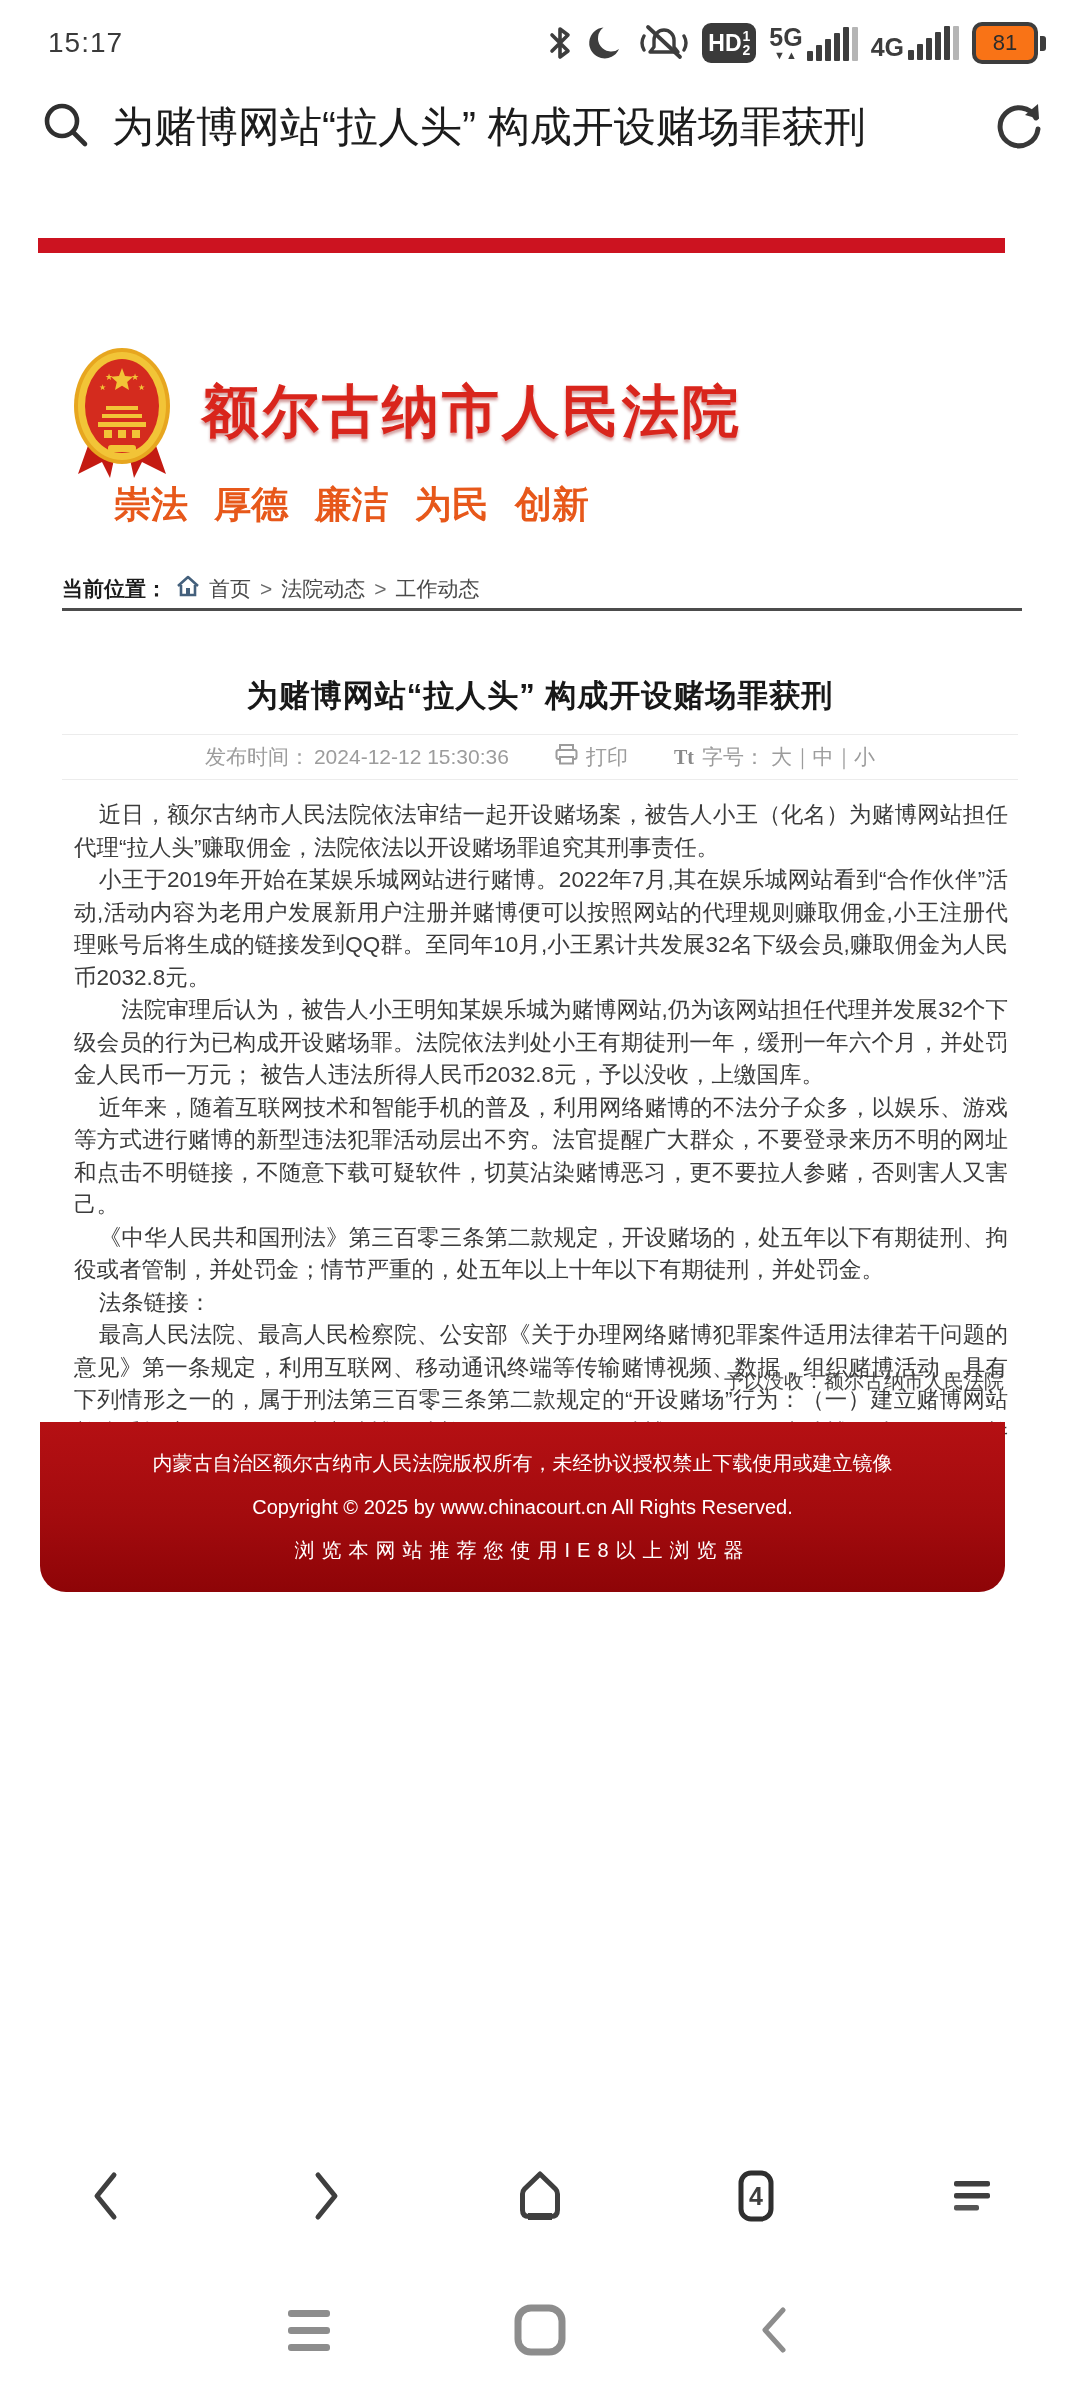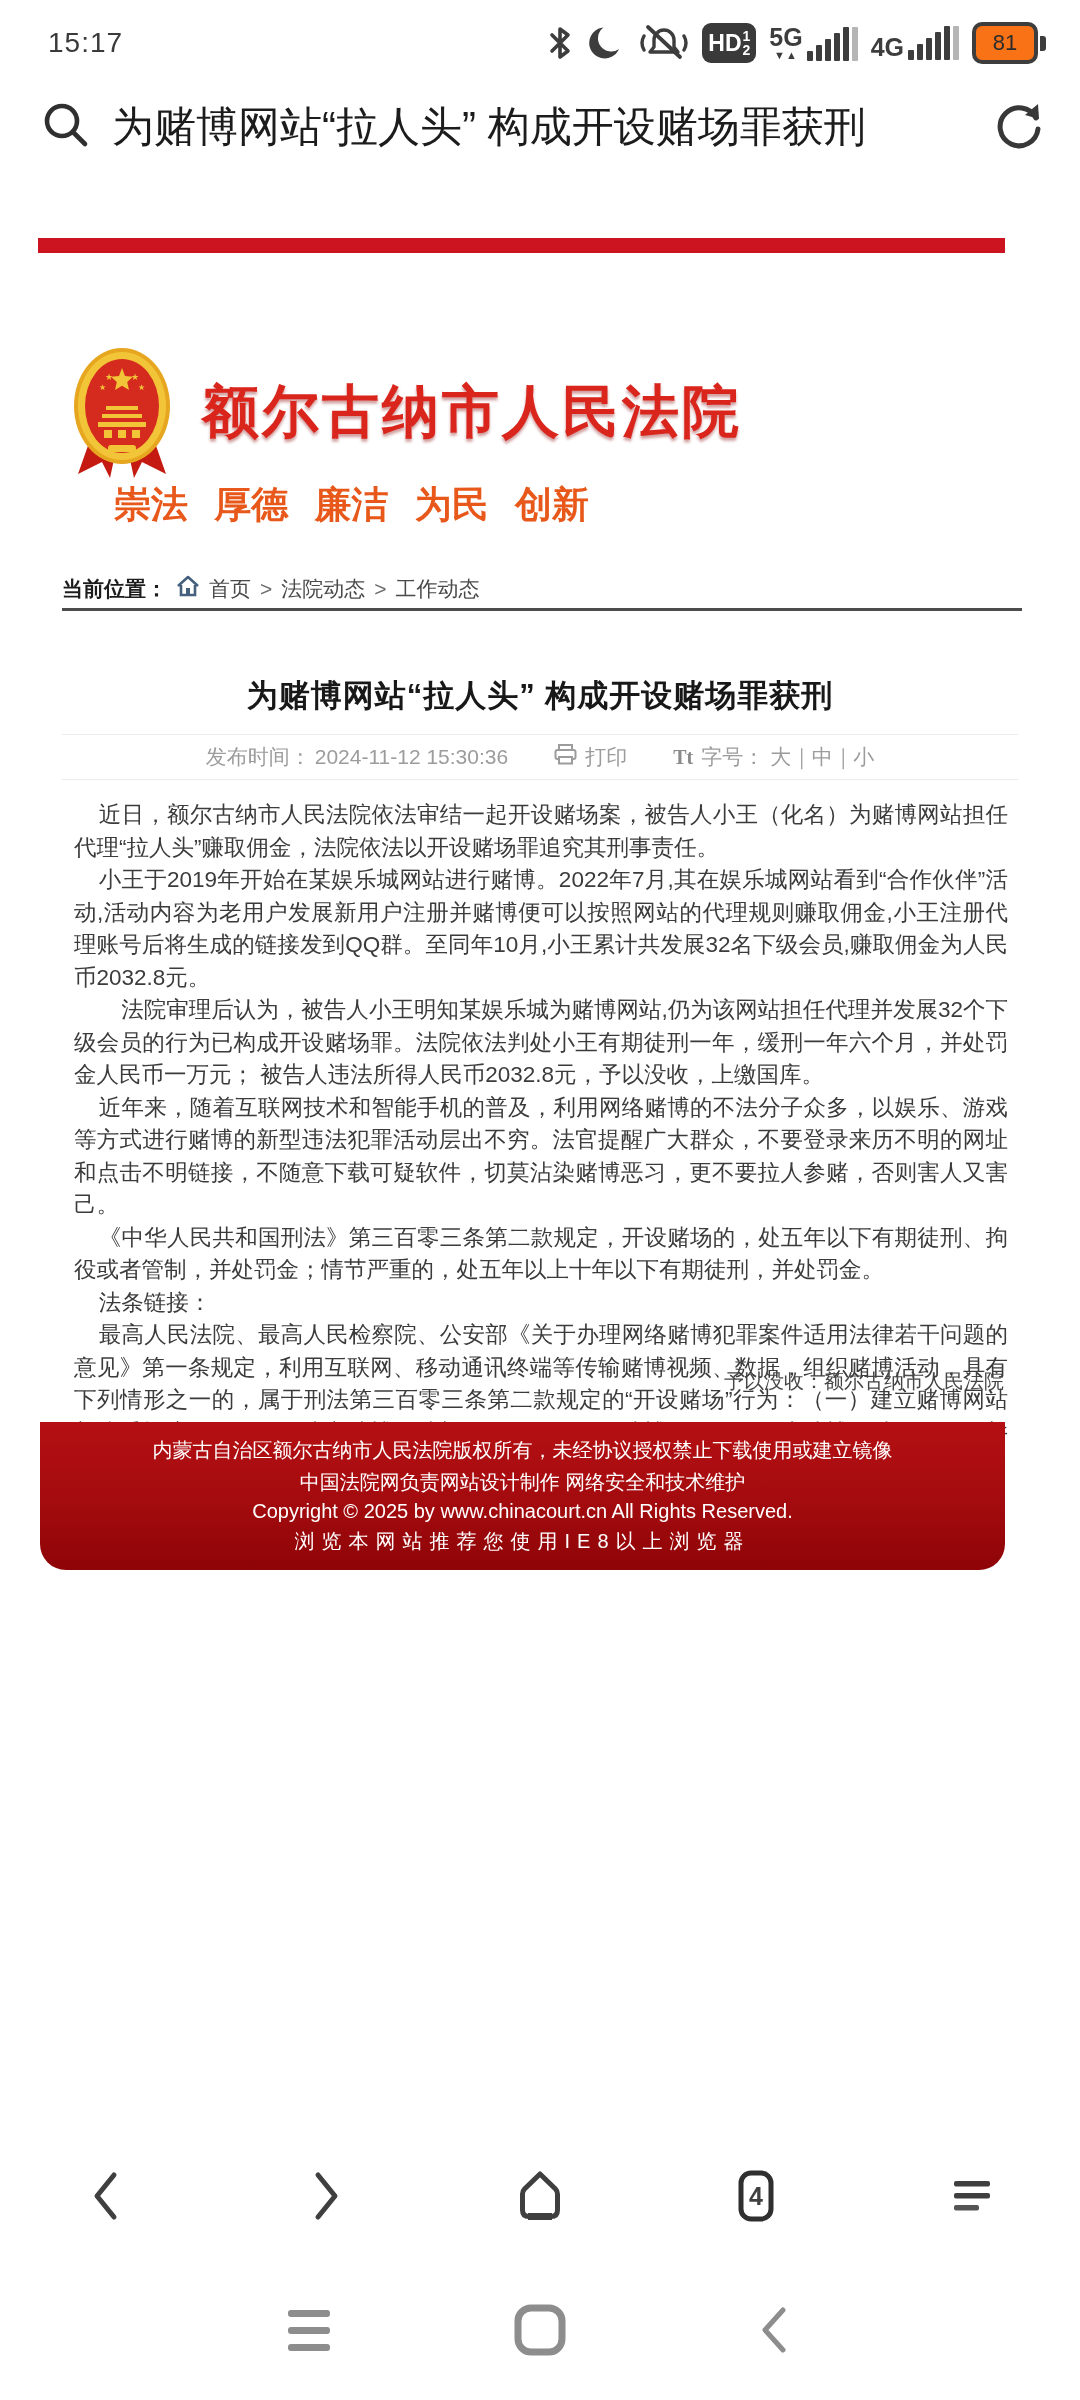--- a/index.html
+++ b/index.html
@@ -63,21 +63,21 @@
     font-size:21px;color:#9c9c9c;}
   .meta-gap{width:18px;}
   .tt{font-family:"Liberation Serif","DejaVu Serif",serif;font-weight:bold;font-size:20px;color:#8a8a8a;}
   .art-body{position:absolute;top:799px;left:74px;right:72px;font-size:22.5px;line-height:32.5px;
     color:#3b3b3b;text-align:justify;}
   .art-body p{margin:0;text-indent:1.1em;}
   .art-body p.indent-lg{text-indent:2.1em;}
   .editor-line{position:absolute;top:1368px;right:76px;font-size:20px;color:#454545;}
 
   
-  .site-footer{position:absolute;top:1422px;left:40px;width:965px;height:148px;box-sizing:border-box;
+  .site-footer{position:absolute;top:1422px;left:40px;width:965px;height:170px;box-sizing:border-box;
     background:linear-gradient(180deg,#b51013 0%,#a30b0e 55%,#8e0407 100%);
     border-radius:0 0 26px 26px;color:#fff;display:flex;flex-direction:column;
     justify-content:space-evenly;align-items:center;padding:10px 46px;text-align:center;}
   .site-footer div{font-size:20px;}
   .ft-en{font-size:19px;}
   .ft-spaced{letter-spacing:7px;}
 
   
   .browser-toolbar{position:absolute;top:2146px;left:0;right:0;height:100px;display:flex;}
   .tb-cell{flex:1;display:flex;align-items:center;justify-content:center;}
@@ -214,21 +214,21 @@
   <span class="crumb-link">法院动态</span>
   <span class="crumb-sep">&gt;</span>
   <span class="crumb-link">工作动态</span>
 </div>
 <div class="crumb-rule"></div>
 
 <h1 class="art-title">为赌博网站“拉人头” 构成开设赌场罪获刑</h1>
 
 <div class="art-meta">
   <span>发布时间：</span>
-  <span style="margin-left:-10px;">2024-11-12 15:30:36</span>
+  <span style="margin-left:-10px;">2024-12-12 15:30:36</span>
   <span class="meta-gap"></span>
   <span>
     <svg width="23" height="21" viewBox="0 0 23 21">
         <rect x="5" y="1" width="13" height="5" fill="none" stroke="#9c9c9c" stroke-width="2"></rect>
         <rect x="1.5" y="6" width="20" height="9" rx="2" fill="none" stroke="#9c9c9c" stroke-width="2"></rect>
         <rect x="5" y="13" width="13" height="6.5" fill="#fff" stroke="#9c9c9c" stroke-width="2"></rect>
       </svg>
   </span>
   <span style="margin-left:-6px;">打印</span>
   <span class="meta-gap"></span>
@@ -246,21 +246,20 @@
   <p>法条链接：</p>
   <p>最高人民法院、最高人民检察院、公安部《关于办理网络赌博犯罪案件适用法律若干问题的意见》第一条规定，利用互联网、移动通讯终端等传输赌博视频、数据，组织赌博活动，具有下列情形之一的，属于刑法第三百零三条第二款规定的“开设赌场”行为：（一）建立赌博网站并接受投注的；（二）建立赌博网站并提供给他人组织赌博的；（三）为赌博网站担任代理并接受投注的；（四）参与赌博网站利润分成的。</p>
 </div>
 
 <div class="editor-line">
   <span>予以没收：</span><span>额尔古纳市人民法院</span>
 </div>
 
 <div class="site-footer">
   <div>内蒙古自治区额尔古纳市人民法院版权所有，未经协议授权禁止下载使用或建立镜像</div>
-  <div>中国法院网负责网站设计制作 网络安全和技术维护</div>
   <div class="ft-en">Copyright © 2025 by www.chinacourt.cn All Rights Reserved.</div>
   <div class="ft-spaced">浏览本网站推荐您使用IE8以上浏览器</div>
 </div>
 
 <div class="browser-toolbar">
   <div class="tb-cell">
     <svg width="56" height="56" viewBox="0 0 56 56">
         <path d="M34 7 L17 28 L34 49" fill="none" stroke="#3f3f3f" stroke-width="5" stroke-linecap="round" stroke-linejoin="round"></path>
       </svg>
   </div>

